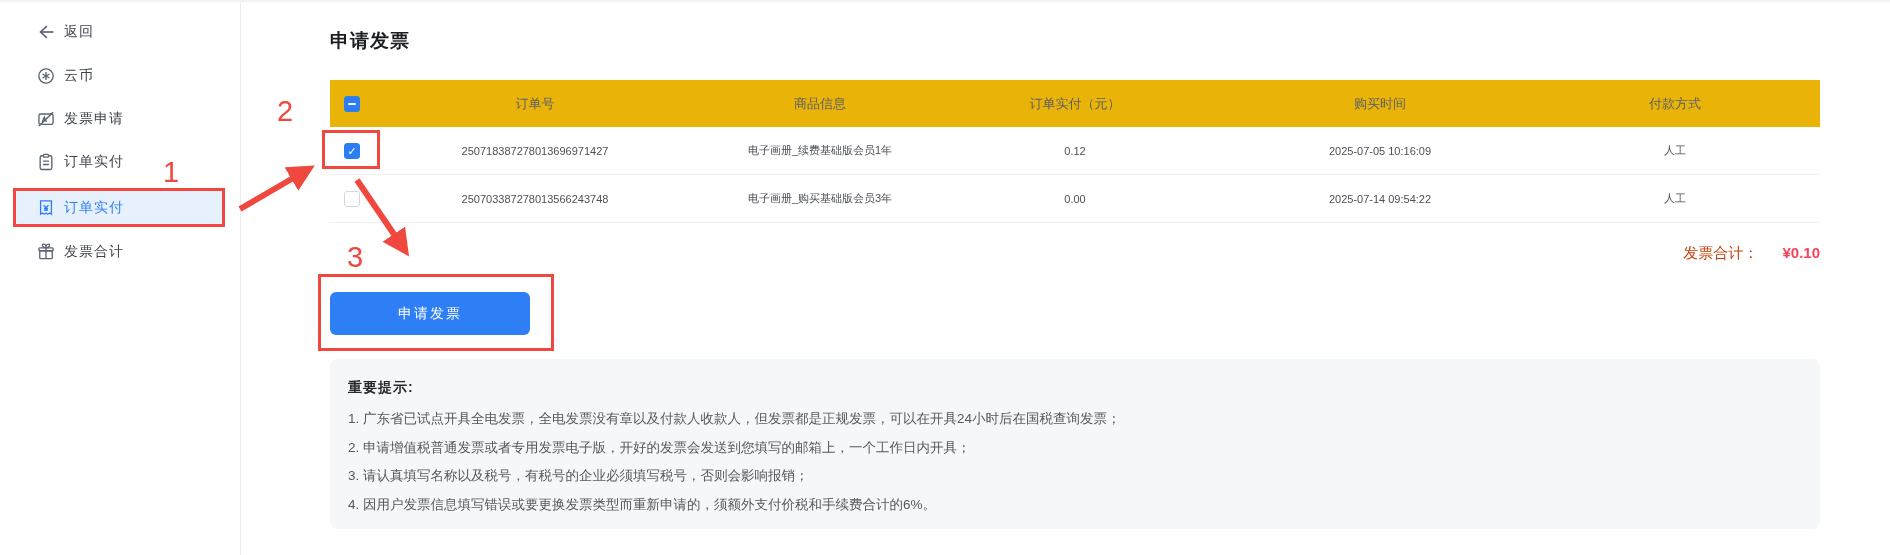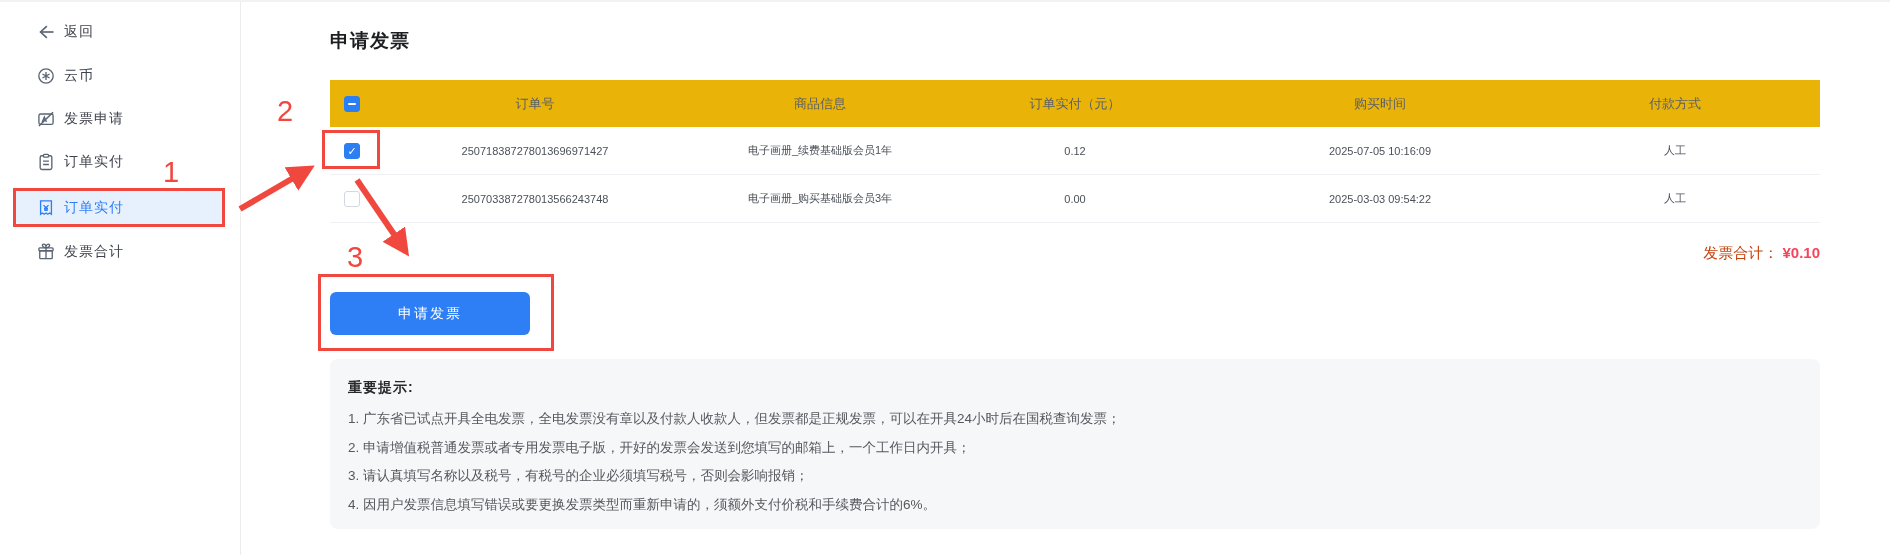--- a/index.html
+++ b/index.html
@@ -35,21 +35,21 @@
   .td.cbcell { text-align:left; padding-left:14px; }
 
   .cb { display:inline-block; width:16px; height:16px; border-radius:3px; vertical-align:middle; position:relative; cursor:pointer; }
   .cb-off { background:#fff; border:1px solid #d3d7de; }
   .cb-on, .cb-ind { background:#2b7ff2; border:1px solid #2b7ff2; }
   .cb-on::after { content:"✓"; position:absolute; left:0; top:0; width:14px; height:14px; line-height:14px; text-align:center; color:#fff; font-size:11px; font-weight:bold; }
   .cb-ind::after { content:""; position:absolute; left:3px; top:6px; width:8px; height:2px; background:#fff; border-radius:1px; }
 
   .total-line { position:absolute; top:242px; left:330px; width:1490px; text-align:right; font-size:15px; }
   .total-label { color:#c2410c;text-align:right; }
-  .total-value { color:#f7445a; font-weight:bold; }
+  .total-value { color:#f7445a; font-weight:bold;margin-left:20px; }
 
   .apply-btn { position:absolute; left:330px; top:290px; width:200px; height:43px; background:#2e7ff5; border:none; border-radius:6px; color:#fff; font-size:14px; letter-spacing:2px; cursor:pointer; font-family:"Liberation Sans","DejaVu Sans",sans-serif; }
 
   .notice { position:absolute; left:330px; top:357px; width:1490px; height:170px; background:#f6f7f9; border-radius:8px; padding:20px 18px; }
   .notice-title { font-size:14px; font-weight:bold; color:#26282b; letter-spacing:1px; }
   .notice-line { margin-top:0; font-size:13.5px; color:#55585e; line-height:28.5px; }
   .notice-lines { margin-top:8px; }
 </style>
 </head>
 <body>
@@ -142,21 +142,21 @@
       <div class="td">0.12</div>
       <div class="td">2025-07-05 10:16:09</div>
       <div class="td">人工</div>
     </div>
 
     <div class="tr trow">
       <div class="td cbcell"><span class="cb cb-off"></span></div>
       <div class="td">250703387278013566243748</div>
       <div class="td">电子画册_购买基础版会员3年</div>
       <div class="td">0.00</div>
-      <div class="td">2025-03-03 09:54:22</div>
+      <div class="td">2025-07-14 09:54:22</div>
       <div class="td">人工</div>
     </div>
   </div>
 
   <div class="total-line">
     <span class="total-label">发票合计：</span>
     <span class="total-value">¥0.10</span>
   </div>
 
   <button class="apply-btn">申请发票</button>

